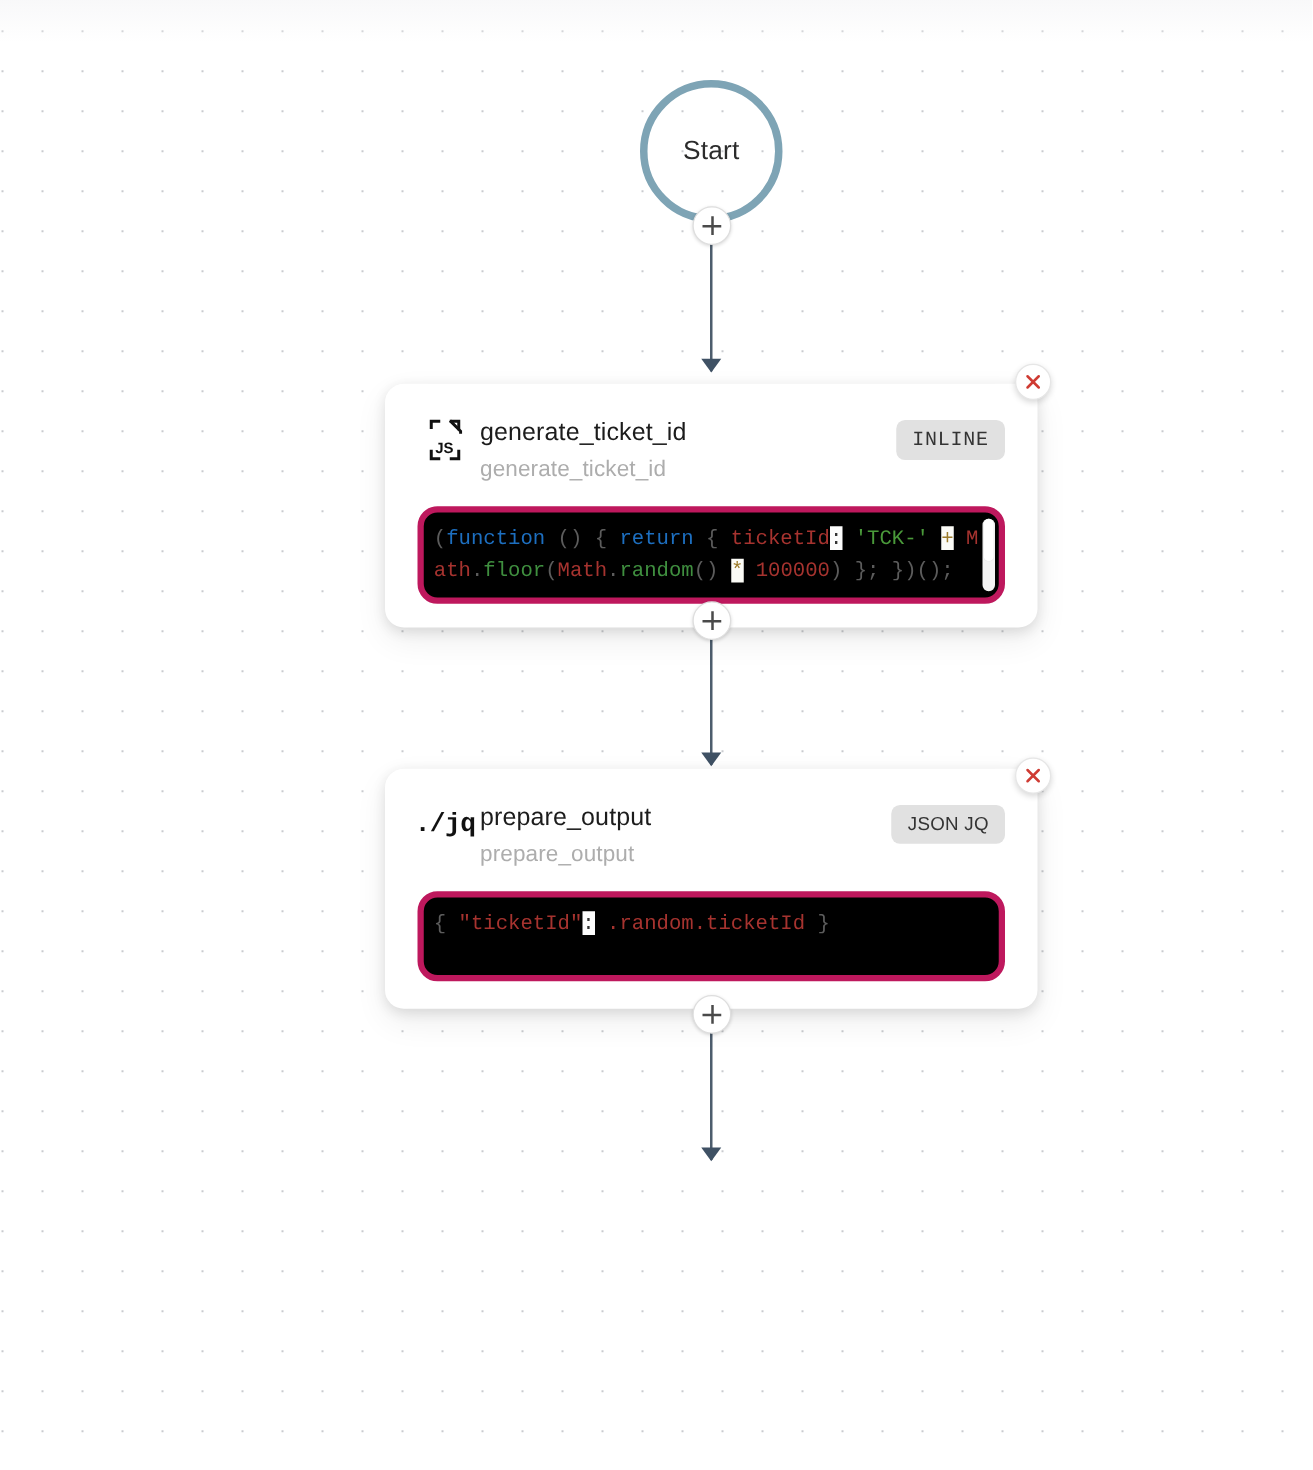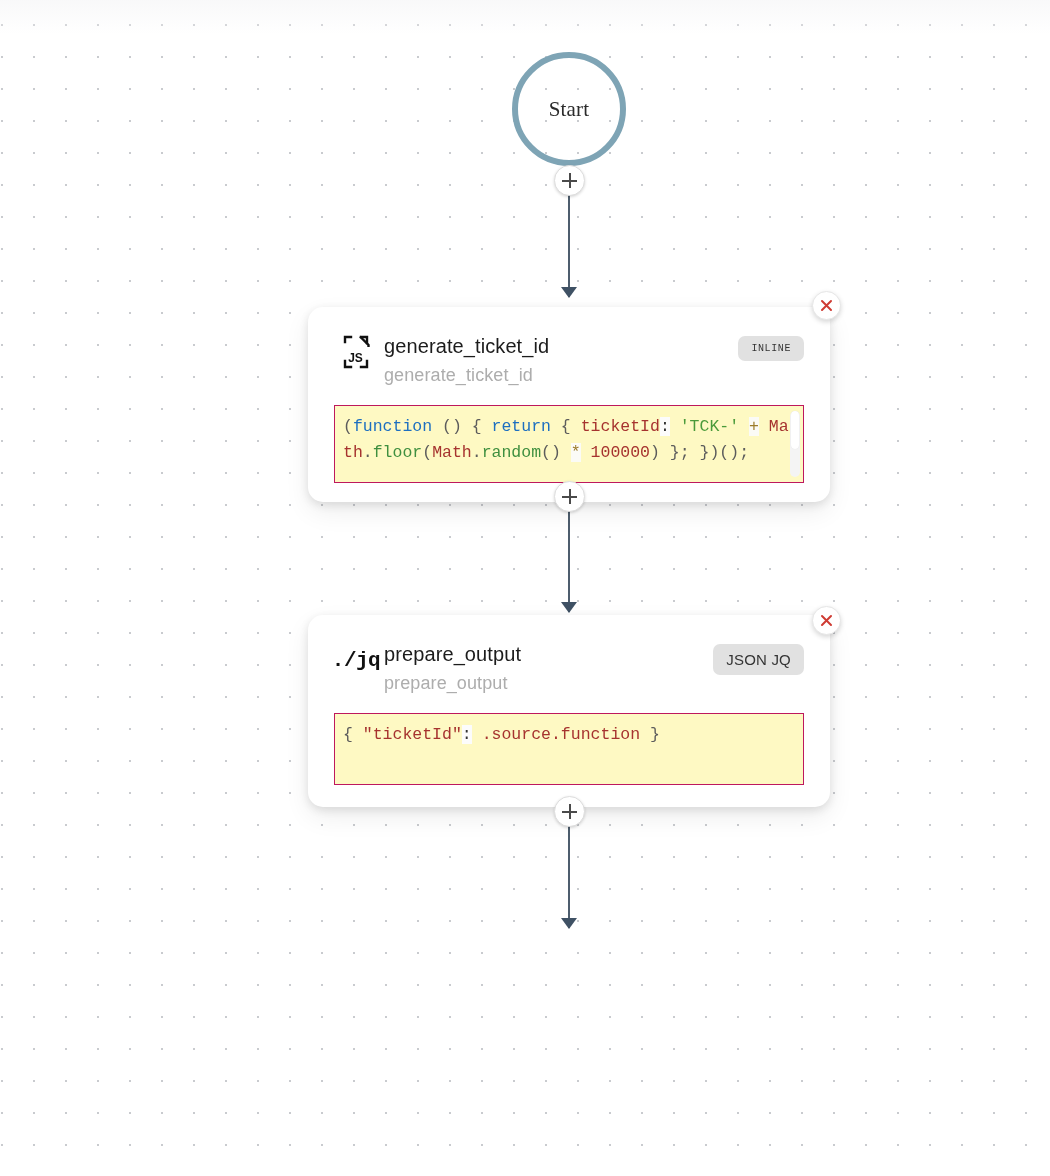--- a/index.html
+++ b/index.html
@@ -37,21 +37,21 @@
     border-radius: 50%;
     border: 6px solid #7ea4b5;
   }
   .term-node.end .ring { border-color: #a9aeb3; }
   .term-node .term-label {
     position: relative;
     font-size: 21px;
     color: #2b2b2b;
     letter-spacing: 0.2px;
   }
-  #start-node { left: 512px; top: 52px; font-family: Liberation Serif, serif; }
+  #start-node { left: 512px; top: 64px; }
   #end-node   { left: 512px; top: 935px; }
 
   
   .conn { position: absolute; width: 2px; background: #4d5d6d; }
   .conn .head {
     position: absolute; left: 50%; bottom: -1px;
     transform: translateX(-50%);
     width: 0; height: 0;
     border-left: 8px solid transparent;
     border-right: 8px solid transparent;
@@ -118,35 +118,35 @@
   .node-sub {
     font-size: 18px; color: #adadad; line-height: 1.45;
     letter-spacing: 0.1px; margin-top: 2px;
   }
   .node-badge {
     position: absolute; right: 0; top: 3px;
     background: #e1e1e1;
     color: #343434;
     border-radius: 7px;
     font-family: "Liberation Mono", monospace;
-    font-size: 10px;
+    font-size: 16px;
     letter-spacing: 0.6px;
     padding: 7px 13px;
   }
   .node-badge.sans {
     font-family: Liberation Sans, sans-serif;
     font-size: 15px; letter-spacing: 0.2px;
   }
 
   
   .code-box {
     margin-top: 10px;
-    background: #fef9c3;
-    border: 1px solid #be185d;
-    border-radius: 0;
+    background: #000000;
+    border: 5px solid #be185d;
+    border-radius: 16px;
     padding: 8px 12px 8px 8px;
     font-family: "Liberation Mono", monospace;
     font-size: 16.5px;
     line-height: 26px;
     color: #555;
     overflow: hidden;
     position: relative;
     white-space: pre-wrap;
     word-break: break-all;
   }
@@ -248,21 +248,21 @@
     <div class="node-head">
       <div class="node-icon">
         <span class="jq-icon">./jq</span>
       </div>
       <div class="node-titles">
         <div class="node-title">prepare_output</div>
         <div class="node-sub">prepare_output</div>
       </div>
       <div class="node-badge sans">JSON JQ</div>
     </div>
-    <div id="code-2" class="code-box"><span class="tok-punc">{ </span><span class="tok-key">"ticketId"</span><span class="tok-colon">:</span><span class="tok-punc"> </span><span class="tok-key">.source.function</span><span class="tok-punc"> }</span></div>
+    <div id="code-2" class="code-box"><span class="tok-punc">{ </span><span class="tok-key">"ticketId"</span><span class="tok-colon">:</span><span class="tok-punc"> </span><span class="tok-key">.random.ticketId</span><span class="tok-punc"> }</span></div>
   </div>
   <div id="close-2" class="close-btn">
     <svg width="17" height="17" viewBox="0 0 17 17" aria-hidden="true">
       <path d="M4 4 L13 13 M13 4 L4 13" stroke="#cf3b33" stroke-width="2" stroke-linecap="round" fill="none"></path>
     </svg>
   </div>
 
   <div id="conn-3" class="conn">
     <div class="head"></div>
   </div>

